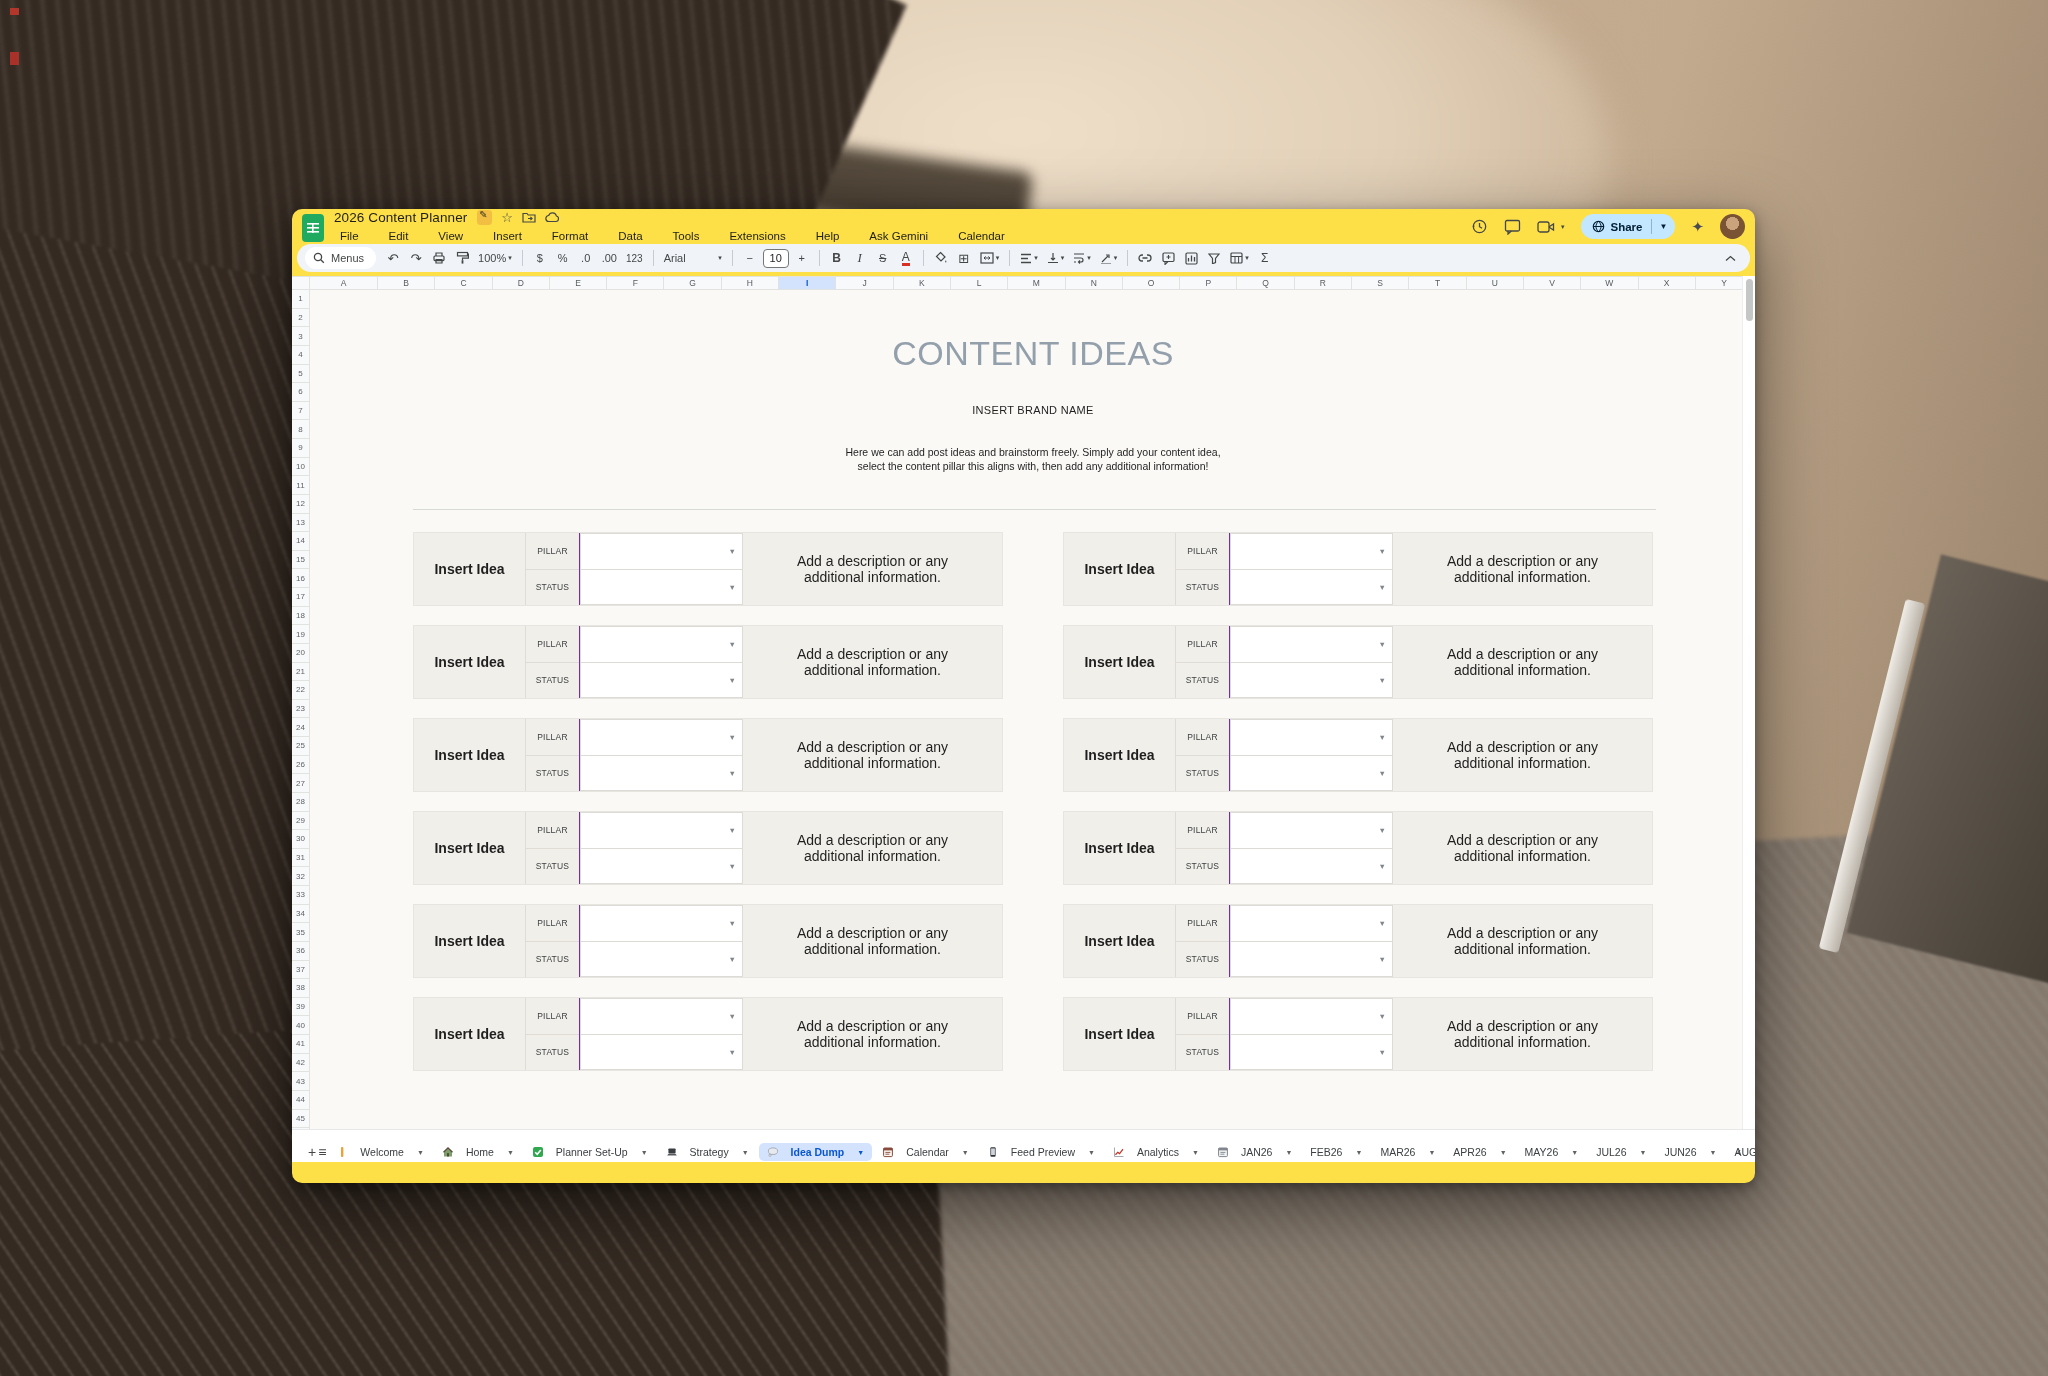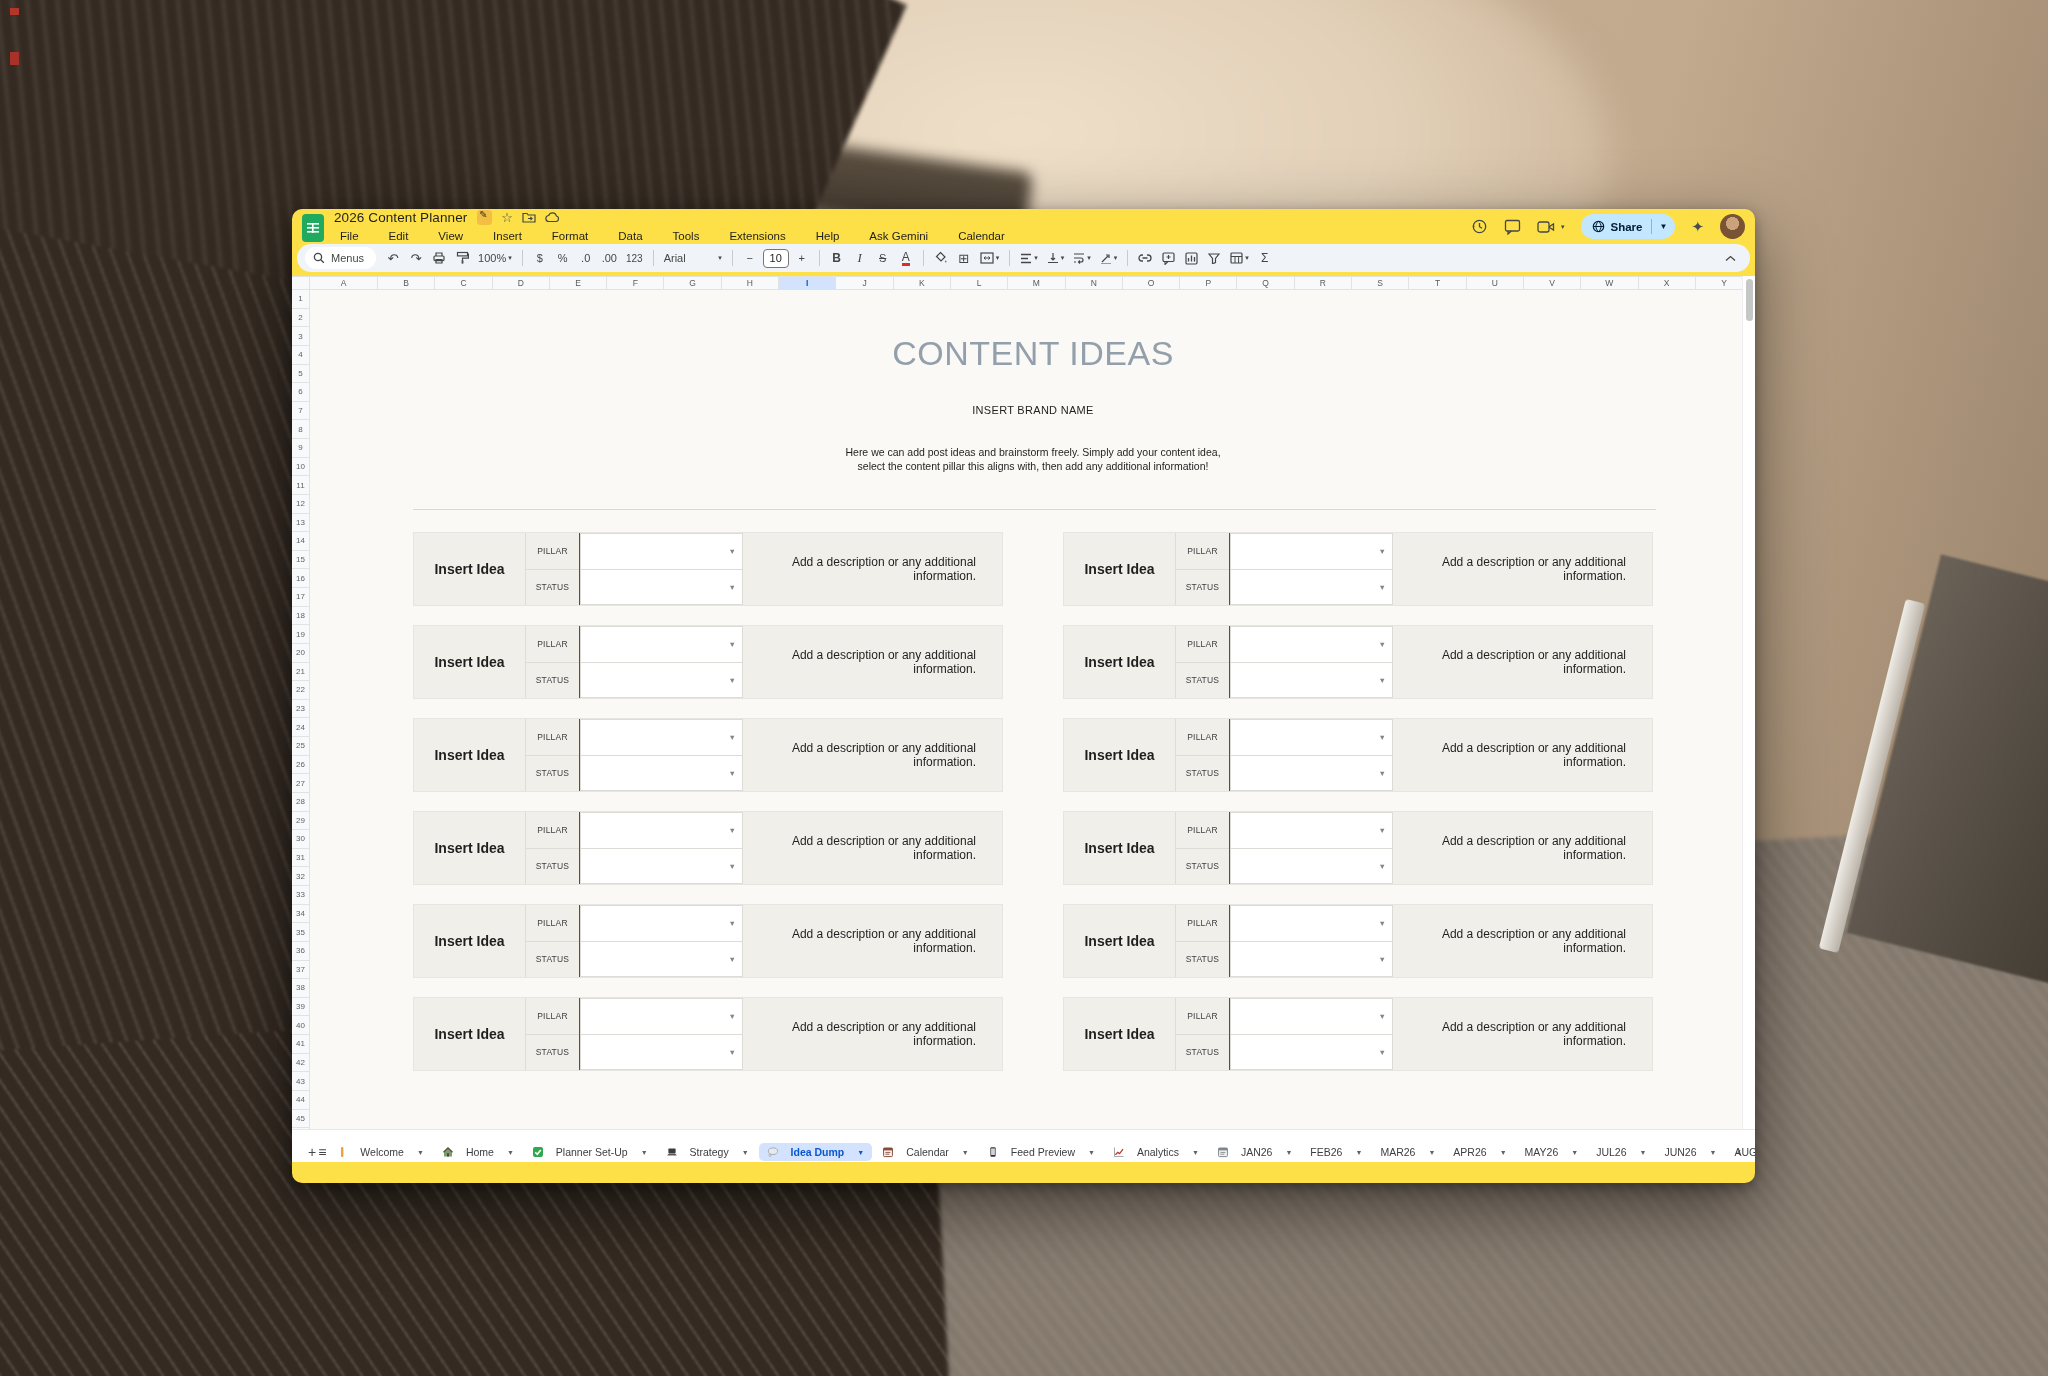--- a/index.html
+++ b/index.html
@@ -112,22 +112,22 @@
   .block { height:74px; display:flex; background:#f1efe9; border:1px solid #e7e5df; }
   .b-idea { width:112px; display:flex; align-items:center; justify-content:center;
       font-size:14px; font-weight:700; color:#1f1f1f; border-right:1px solid #dedcd5; }
   .b-labels { width:54px; display:flex; flex-direction:column; border-right:1px solid #6d28d9; }
   .b-label { flex:1; display:flex; align-items:center; justify-content:center; font-size:8.5px; color:#3c4043; letter-spacing:.2px; }
   .b-label:first-child { border-bottom:1px solid #dedcd5; }
   .b-drops { width:163px; display:flex; flex-direction:column; }
   .b-drop { flex:1; background:#fff; border:1px solid #dddbd5; position:relative; }
   .b-drop:first-child { border-bottom:none; }
   .b-drop .caret { position:absolute; right:6px; top:50%; transform:translateY(-50%); font-size:7.5px; color:#80868b; }
-  .b-desc { flex:1; display:flex; align-items:center; justify-content:center; text-align:right;
-      font-size:12px; color:#1f1f1f; padding:0 26px; }
+  .b-desc { flex:1; display:flex; align-items:center; justify-content:center; text-align:center;
+      font-size:14px; color:#1f1f1f; padding:0 26px; }
 
   
   .hscroll { height:13px; background:#fff; border-top:1px solid #e6e8ea; }
   .tabbar { height:20px; background:#fff; display:flex; align-items:center; padding:0 8px 0 16px; gap:2px; position:relative; }
   .tab-chrome-btn { font-size:14px; color:#444746; width:22px; text-align:center; }
   .sheet-tab { display:flex; align-items:center; gap:12px; height:18px; padding:0 8px; border-radius:5px;
       font-size:10.5px; color:#3c4043; white-space:nowrap; }
   .sheet-tab .caret { font-size:7px; color:#5f6368; margin-left:1px; }
   .sheet-tab.active { background:#d3e3fd; color:#0b57d0; font-weight:700; }
   .sheet-tab.active .caret { color:#0b57d0; }

